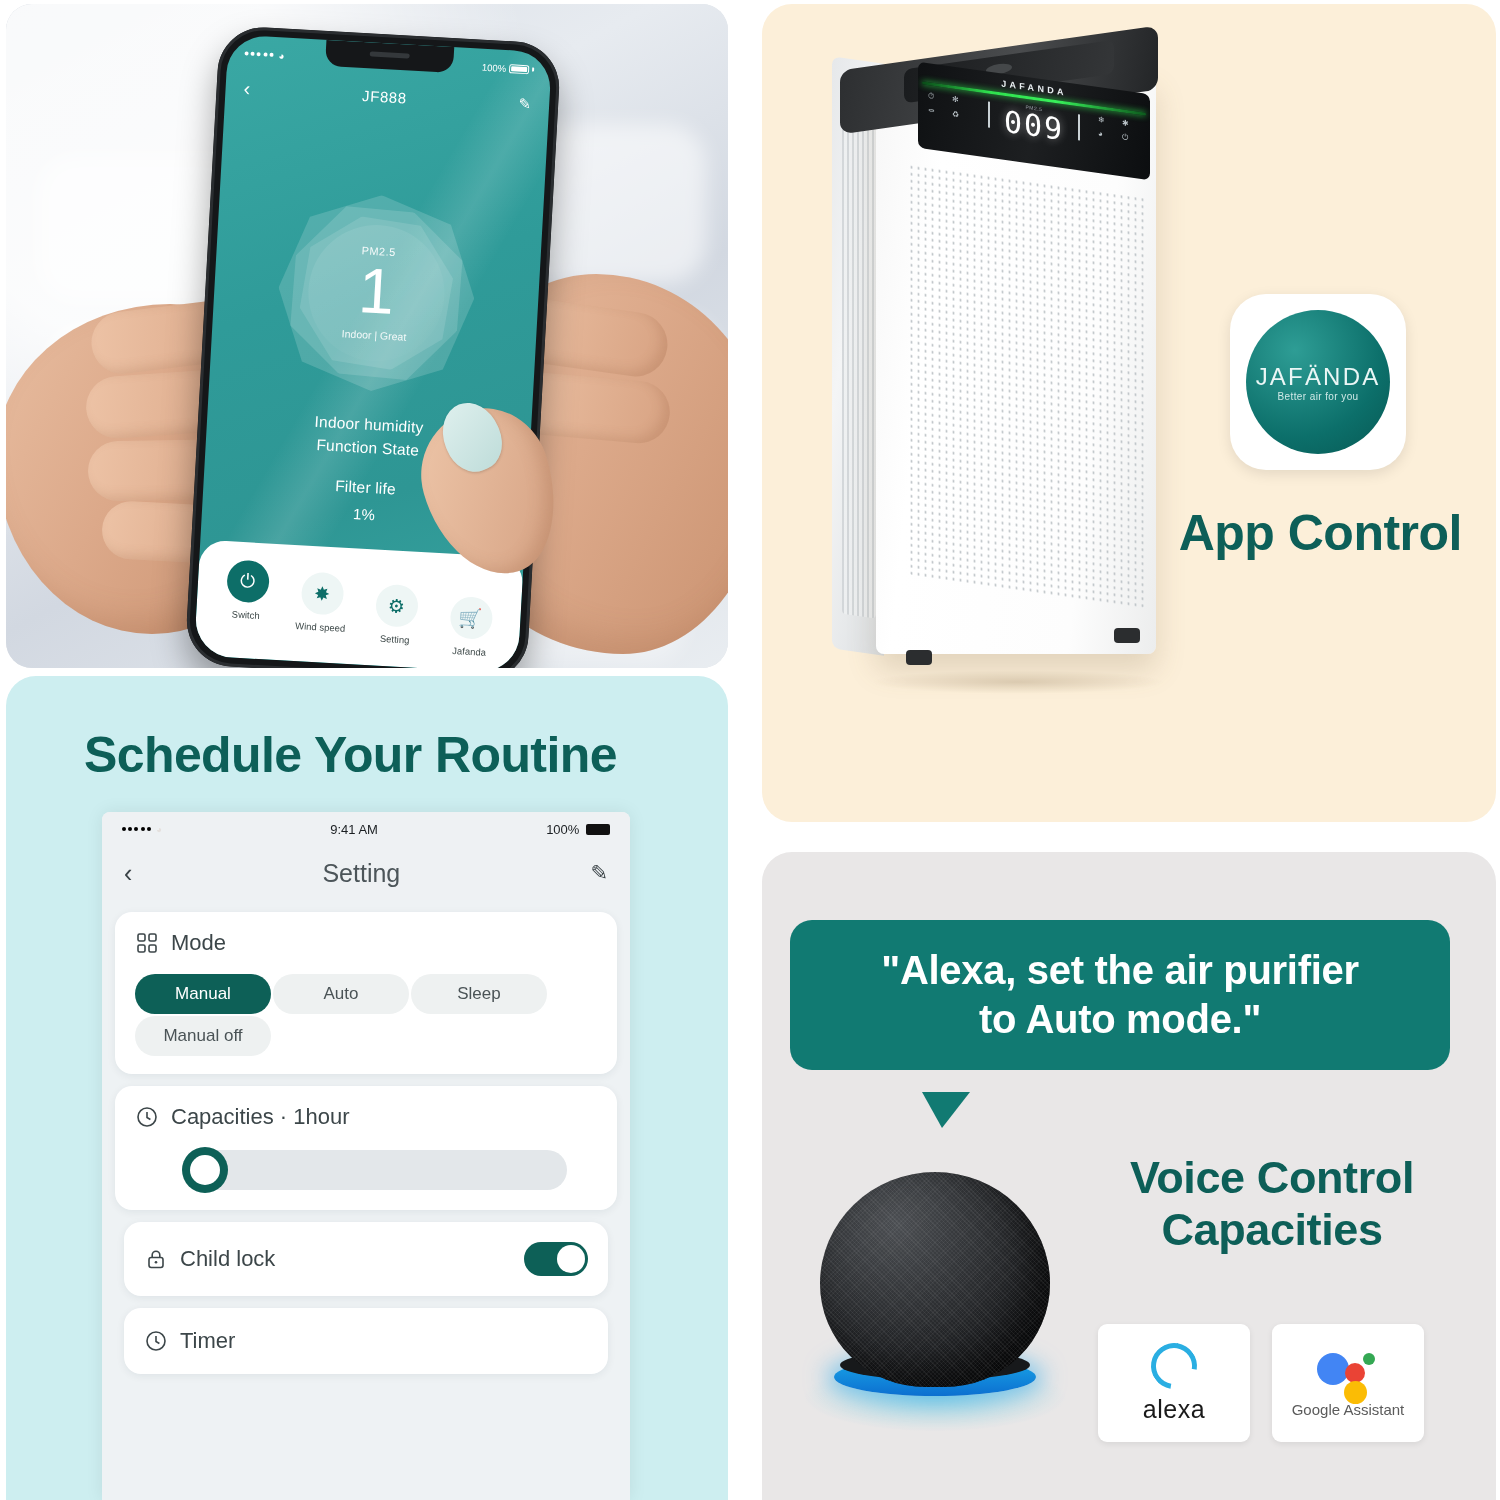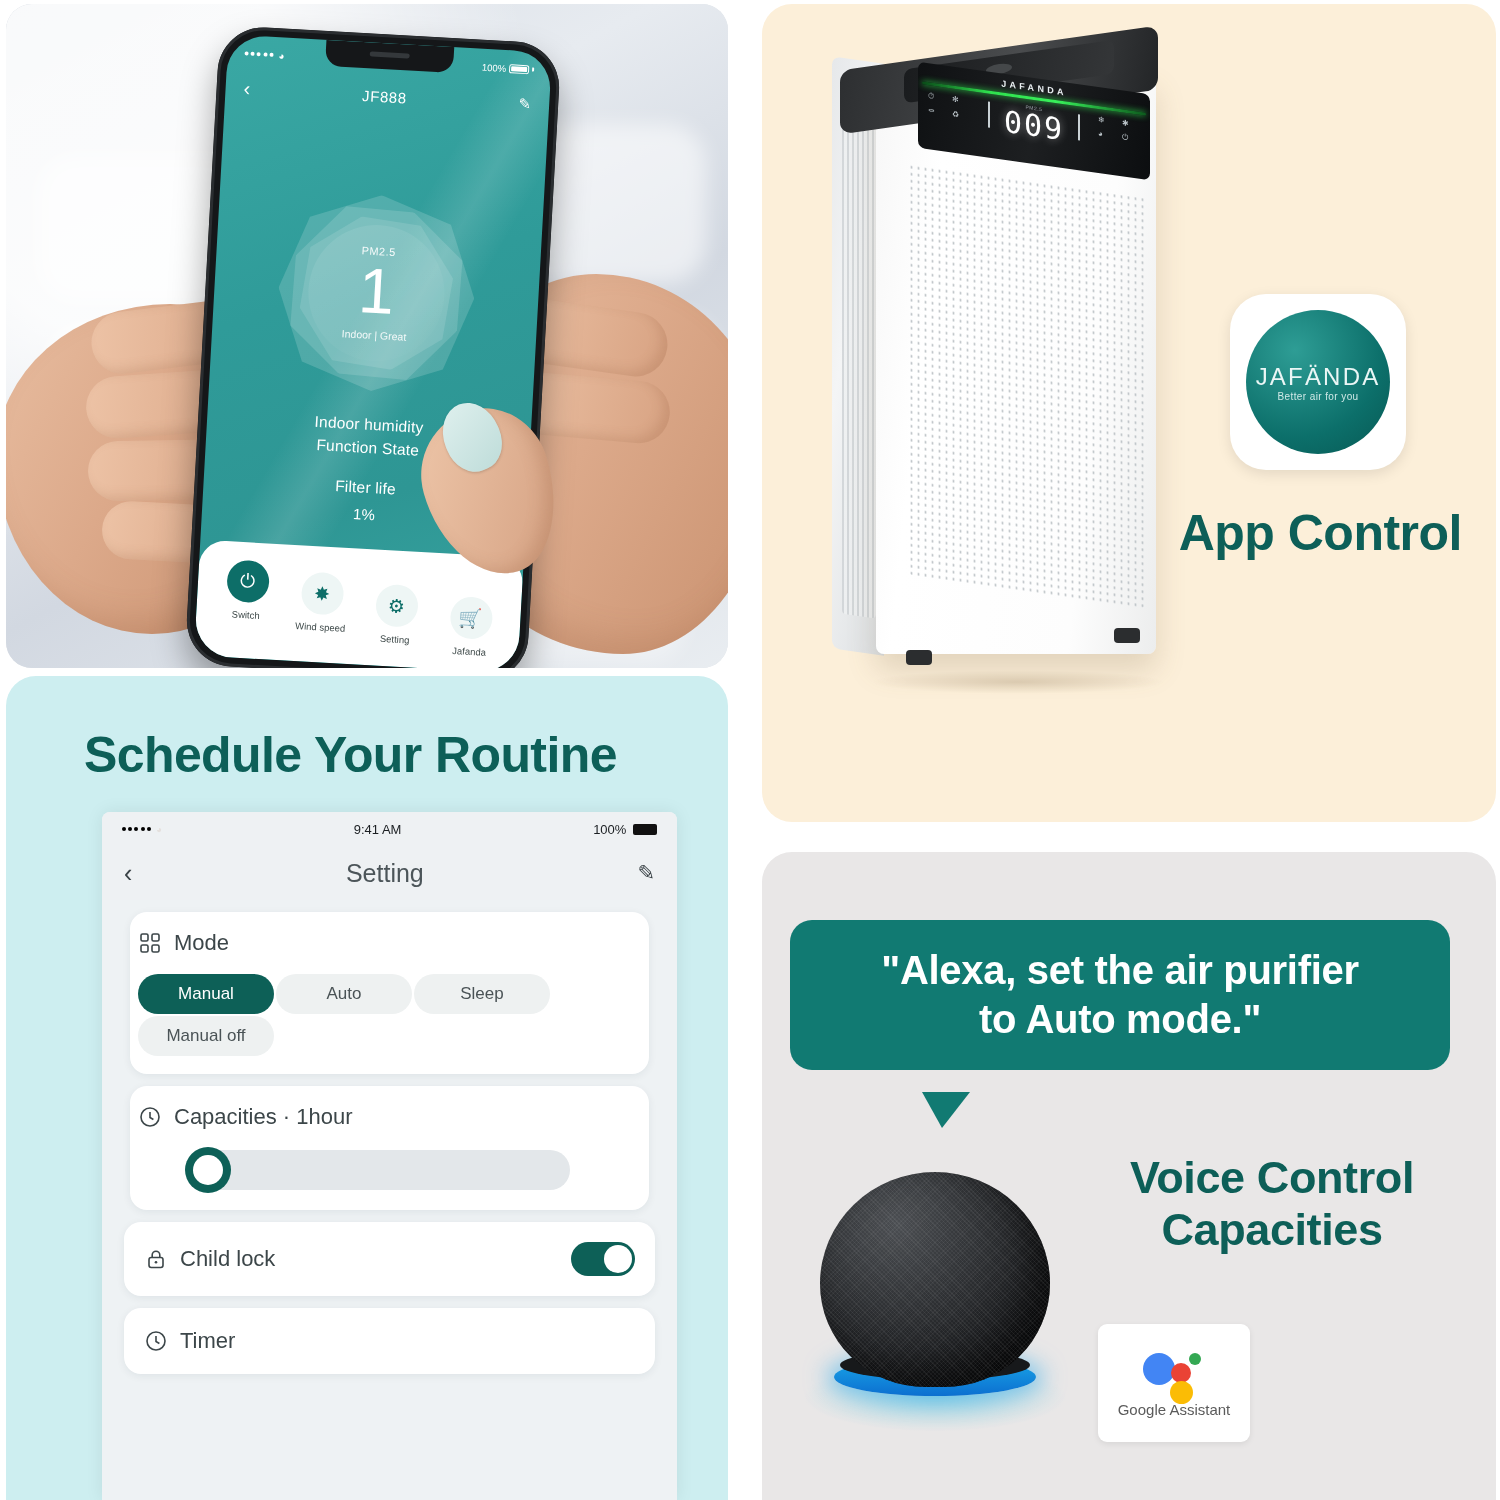--- a/index.html
+++ b/index.html
@@ -180,32 +180,32 @@
     display:flex; flex-direction:column; align-items:center; justify-content:center; }
   .brand-word{ color:#eaf6f5; font-size:24px; font-weight:400; letter-spacing:2.2px; }
   .brand-tag{ color:#cfe9e7; font-size:10px; margin-top:0; letter-spacing:.4px; }
 
   .app-control{ position:absolute; left:0; right:34px; top:500px; text-align:right;
     color:#0d5f58; font-size:50px; font-weight:800; letter-spacing:-.5px; }
 
   
   .sched-title{ position:absolute; left:78px; top:50px; color:#0d5f58;
     font-size:50px; font-weight:800; letter-spacing:-.6px; }
-  .sheet{ position:absolute; left:96px; top:136px; width:575px; bottom:0;
+  .sheet{ position:absolute; left:96px; top:136px; width:528px; bottom:0;
     background:#eef2f4; border-radius:8px 8px 0 0; overflow:hidden;
     box-shadow:0 0 18px rgba(0,0,0,.08); }
   .sheet-status{ height:34px; display:flex; align-items:center; justify-content:space-between;
     padding:0 20px; background:#eef1f3; font-size:13px; color:#1b1f22; }
   .sheet-nav{ height:54px; display:flex; align-items:center; padding:0 22px;
     background:#eef1f3; color:#3a4347; }
   .sheet-nav .back{ font-size:25px; font-weight:300; }
   .sheet-nav .ttl{ flex:1; text-align:center; font-size:25px; color:#4c5559; }
   .sheet-nav .edit{ font-size:21px; }
 
-  .card{ margin:12px 28px; background:#fff; border-radius:17px; padding:18px 8px;
+  .card{ margin:12px 13px; background:#fff; border-radius:17px; padding:18px 20px;
     box-shadow:0 2px 8px rgba(20,40,50,.07); }
   .card-head{ display:flex; align-items:center; gap:12px; color:#3c4649; font-size:22px; }
   .mi-ico{ width:24px; height:24px; display:flex; align-items:center; justify-content:center; }
   .chips{ display:flex; flex-wrap:wrap; gap:2px; margin-top:18px; }
   .chip{ padding:10px 0; width:136px; text-align:center; border-radius:22px;
     background:#eef1f1; color:#4a5356; font-size:17px; }
   .chip.sel{ background:#0d6057; color:#fff; }
   .chip.wide{ width:136px; }
 
   .slider-track{ margin:20px auto 2px; margin-left:52px; width:380px; height:40px;
@@ -511,20 +511,24 @@
     </div>
   </div>
 
   <div class="voice-title">
     <div>Voice Control</div>
     <div>Capacities</div>
   </div>
 
   <div class="assist-row">
     <div class="assist-card">
+      <div class="alexa-mark"></div>
+      <div class="alexa-name">alexa</div>
+    </div>
+    <div class="assist-card">
       <div class="ga-mark">
         <i class="ga-blue"></i>
           <i class="ga-red"></i>
           <i class="ga-green"></i>
           <i class="ga-yellow"></i>
       </div>
       <div class="ga-name">Google Assistant</div>
     </div>
   </div>
 </div>

